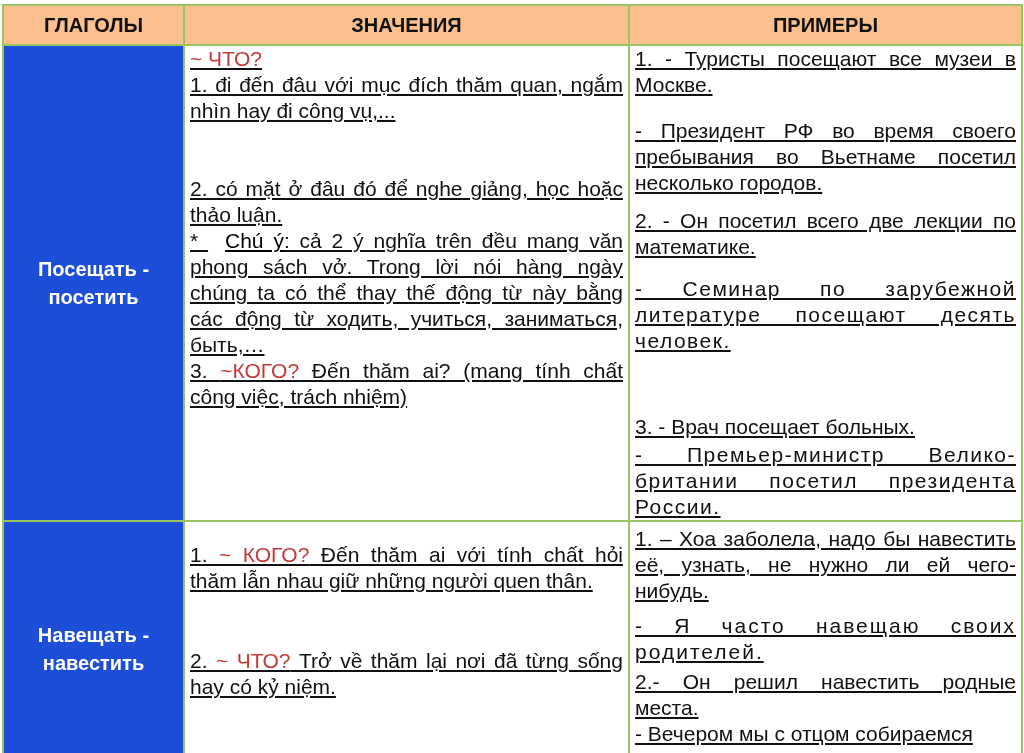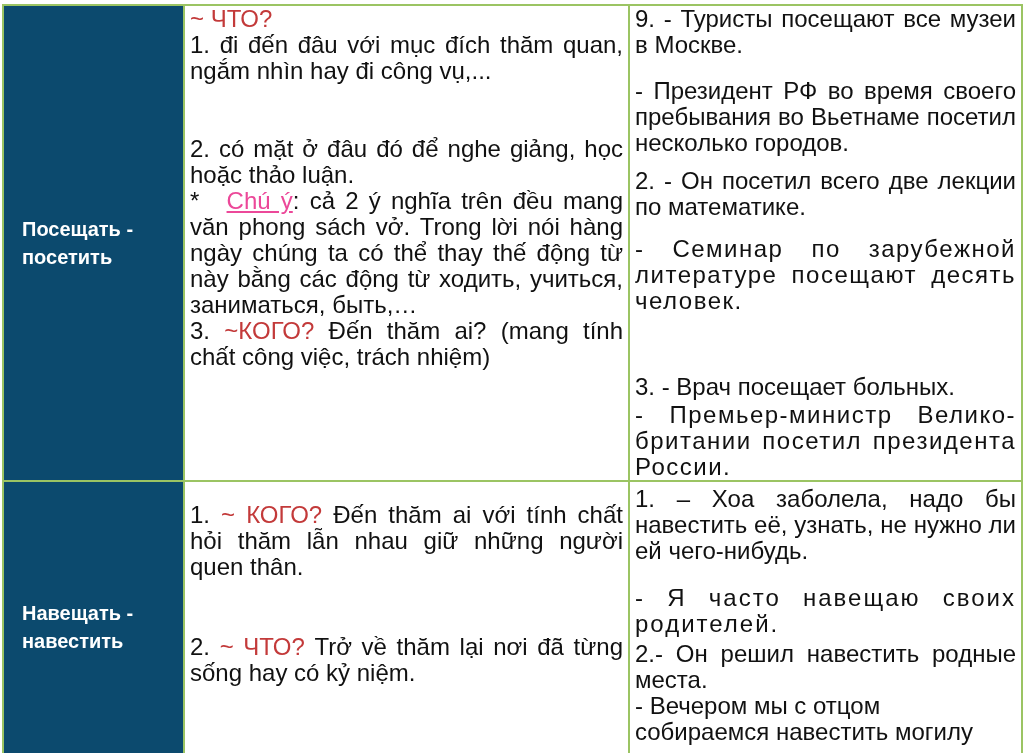--- a/index.html
+++ b/index.html
@@ -21,77 +21,82 @@
       background: #fbc08e;
       font-weight: bold;
       font-size: 20px;
       height: 38px;
       vertical-align: middle;
       text-align: center;
       padding: 0;
       color: #111;
     }
     .verb {
-      background: #0c4a6e;
+      background: #1d4ed8;
       color: #ffffff;
       font-weight: bold;
       font-size: 20px;
-      text-align: left;
+      text-align: center;
       vertical-align: middle !important;
       line-height: 28px;
     }
-    .txt { font-size: 24px; line-height: 26px; text-align: justify; }
+    .txt { font-size: 21px; line-height: 26px; text-align: justify; text-decoration: underline; }
     .p { margin: 0; }
     .red { color: #c33a3a; }
-    .note { color: #ec4899; text-decoration: underline; margin-left: 17px; }
+    .note { color: #000000; text-decoration: underline; margin-left: 17px; }
     .spaced { letter-spacing: 3px; }
     .gap1 { height: 52px; }
     .gap-ex { height: 30px; }
     .gap2 { height: 54px; }
   </style>
 </head>
 <body>
 
 <table class="tbl">
   <colgroup>
     <col style="width:181px">
     <col style="width:445px">
     <col style="width:393px">
   </colgroup>
   <tbody>
+      <tr style="height:38px">
+    <th>ГЛАГОЛЫ</th>
+    <th>ЗНАЧЕНИЯ</th>
+    <th>ПРИМЕРЫ</th>
+  </tr>
 
   <tr style="height:453px">
     <td class="verb" style="padding:0 18px">Посещать - посетить</td>
     <td class="txt">
       <p class="p red">~ ЧТО?</p>
       <p class="p">1. đi đến đâu với mục đích thăm quan, ngắm nhìn hay đi công vụ,...</p>
       <div class="gap1"></div>
       <p class="p">2. có mặt ở đâu đó để nghe giảng, học hoặc thảo luận.</p>
       <p class="p"><span>* </span><span class="note">Chú ý</span><span>: cả 2 ý nghĩa trên đều mang văn phong sách vở. Trong lời nói hàng ngày chúng ta có thể thay thế động từ này bằng các động từ ходить, учиться, заниматься, быть,…</span></p>
       <p class="p"><span>3. </span><span class="red">~КОГО?</span><span> Đến thăm ai? (mang tính chất công việc, trách nhiệm)</span></p>
     </td>
     <td class="txt">
-      <p class="p">9. - Туристы посещают все музеи в Москве.</p>
+      <p class="p">1. - Туристы посещают все музеи в Москве.</p>
       <p class="p" style="margin-top:20px">- Президент РФ во время своего пребывания во Вьетнаме посетил несколько городов.</p>
       <p class="p" style="margin-top:12px">2. - Он посетил всего две лекции по математике.</p>
       <p class="p spaced" style="margin-top:16px;letter-spacing:1.5px">- Семинар по зарубежной литературе посещают десять человек.</p>
       <div class="gap-ex" style="height:60px"></div>
       <p class="p">3. - Врач посещает больных.</p>
       <p class="p" style="margin-top:2px;letter-spacing:1.5px">- Премьер-министр Велико-британии посетил президента России.</p>
     </td>
   </tr>
 
   <tr style="height:256px">
     <td class="verb" style="padding:0 18px">Навещать - навестить</td>
     <td class="txt">
       <p class="p" style="margin-top:20px"><span>1. </span><span class="red">~ КОГО?</span><span> Đến thăm ai với tính chất hỏi thăm lẫn nhau giữ những người quen thân.</span></p>
       <div class="gap2"></div>
       <p class="p"><span>2. </span><span class="red">~ ЧТО?</span><span> Trở về thăm lại nơi đã từng sống hay có kỷ niệm.</span></p>
     </td>
     <td class="txt">
       <p class="p" style="margin-top:4px">1. – Хоа заболела, надо бы навестить её, узнать, не нужно ли ей чего-нибудь.</p>
-      <p class="p" style="margin-top:21px;letter-spacing:2px">- Я часто навещаю своих родителей.</p>
+      <p class="p" style="margin-top:9px;letter-spacing:2px">- Я часто навещаю своих родителей.</p>
       <p class="p" style="margin-top:4px">2.- Он решил навестить родные места.</p>
       <p class="p" style="text-align:left">- Вечером мы с отцом собираемся навестить могилу дедушки.</p>
     </td>
   </tr>
 </tbody>
   </table>
 
 </body></html>

